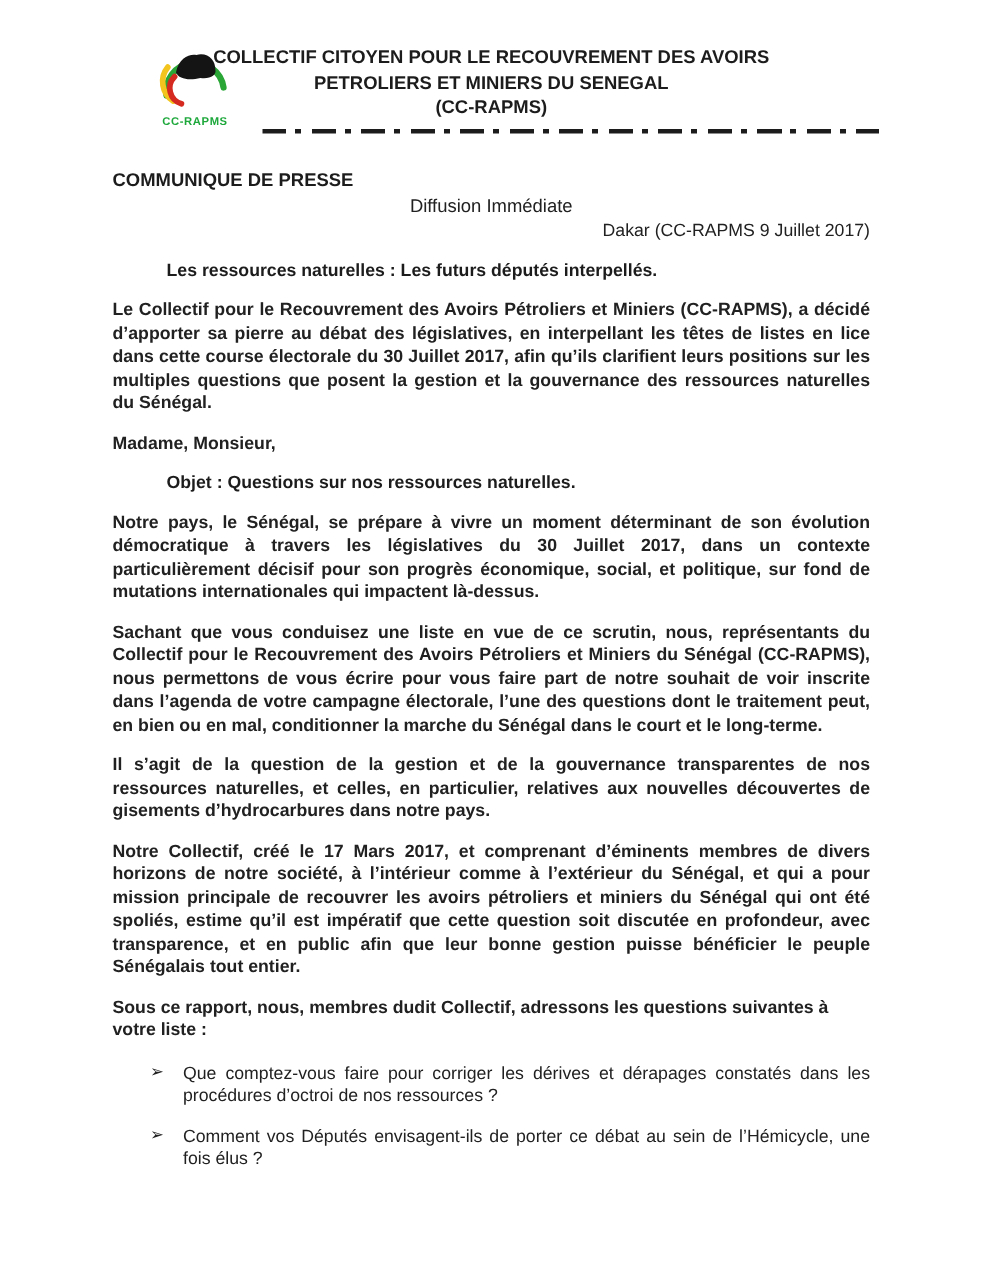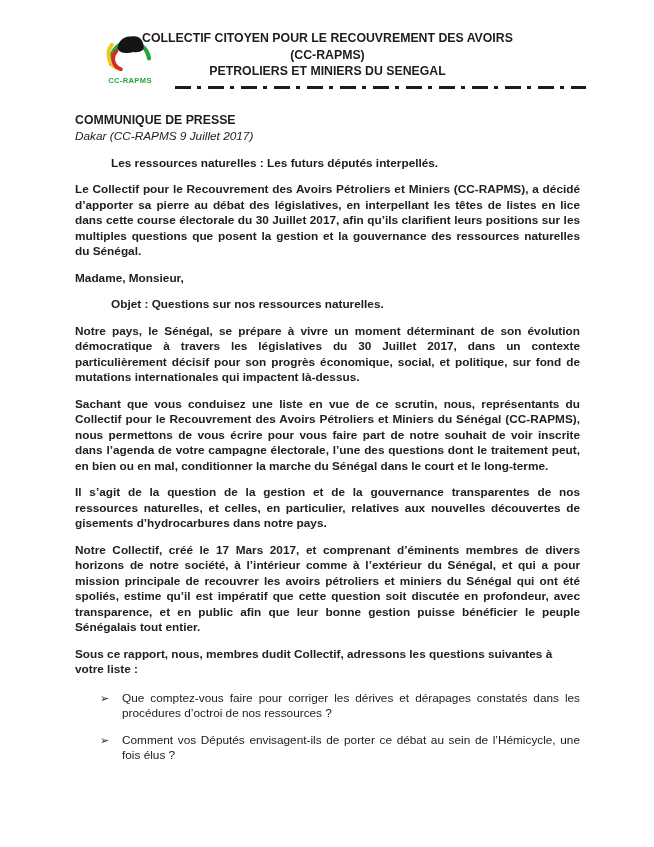--- a/index.html
+++ b/index.html
@@ -60,21 +60,21 @@
     font-weight: 700;
     font-size: 12.3px;
     line-height: 17px;
     color: #1c1c1c;
   }
   .press-subtitle {
     text-align: center;
     font-size: 12.3px;
     line-height: 17px;
   }
-  .dateline { text-align: left; line-height: 15.5px; font-style: italic; }
+  .dateline { text-align: right; line-height: 15.5px; }
 
   p { margin: 11px 0 0 0; text-align: justify; font-weight: bold; }
   p.left { text-align: left; }
   .bold { font-weight: 700; color: #1c1c1c; padding-left: 36px; }
 
   .questions { margin: 13px 0 0 0; padding: 0; list-style: none; }
   .questions li { display: flex; margin-top: 11px; }
   .q-marker {
     flex: 0 0 22px;
     margin-left: 25px;
@@ -93,28 +93,29 @@
       <svg width="58" height="52" viewBox="0 0 64 56" aria-hidden="true">
         <path d="M 11 41 A 21 21 0 1 1 53 35" fill="none" stroke="#2aa637" stroke-width="4.6" stroke-linecap="round"></path>
         <path d="M 16 45 A 17 17 0 0 1 12 20" fill="none" stroke="#f2c41d" stroke-width="4.2" stroke-linecap="round"></path>
         <path d="M 22 47 A 12 12 0 0 1 17 27" fill="none" stroke="#d42a20" stroke-width="4.2" stroke-linecap="round"></path>
         <path d="M 18 24 C 20 13 28 10 33 11 C 42 9 47 15 47 22 C 48 26 43 29 36 28 C 28 30 20 29 18 24 Z" fill="#141414"></path>
       </svg>
       <div class="logo-label">CC-RAPMS</div>
     </div>
     <div class="org-lines">
       <div>COLLECTIF CITOYEN POUR LE RECOUVREMENT DES AVOIRS</div>
+      <div>PETROLIERS ET MINIERS DU SENEGAL</div>
       <div>(CC-RAPMS)</div>
-      <div>PETROLIERS ET MINIERS DU SENEGAL</div>
     </div>
   </div>
 
   <div class="divider"></div>
 
   <div class="press-title">COMMUNIQUE DE PRESSE</div>
+  <div class="press-subtitle">Diffusion Immédiate</div>
   <div class="dateline">Dakar (CC-RAPMS 9 Juillet 2017)</div>
 
   <p class="bold left">Les ressources naturelles : Les futurs députés interpellés.</p>
 
   <p>Le Collectif pour le Recouvrement des Avoirs Pétroliers et Miniers (CC-RAPMS), a décidé d’apporter sa pierre au débat des législatives, en interpellant les têtes de listes en lice dans cette course électorale du 30 Juillet 2017, afin qu’ils clarifient leurs positions sur les multiples questions que posent la gestion et la gouvernance des ressources naturelles du Sénégal.</p>
   <p class="left">Madame, Monsieur,</p>
   <p class="bold left">Objet : Questions sur nos ressources naturelles.</p>
   <p>Notre pays, le Sénégal, se prépare à vivre un moment déterminant de son évolution démocratique à travers les législatives du 30 Juillet 2017, dans un contexte particulièrement décisif pour son progrès économique, social, et politique, sur fond de mutations internationales qui impactent là-dessus.</p>
   <p>Sachant que vous conduisez une liste en vue de ce scrutin, nous, représentants du Collectif pour le Recouvrement des Avoirs Pétroliers et Miniers du Sénégal (CC-RAPMS), nous permettons de vous écrire pour vous faire part de notre souhait de voir inscrite dans l’agenda de votre campagne électorale, l’une des questions dont le traitement peut, en bien ou en mal, conditionner la marche du Sénégal dans le court et le long-terme.</p>
   <p>Il s’agit de la question de la gestion et de la gouvernance transparentes de nos ressources naturelles, et celles, en particulier, relatives aux nouvelles découvertes de gisements d’hydrocarbures dans notre pays.</p>

